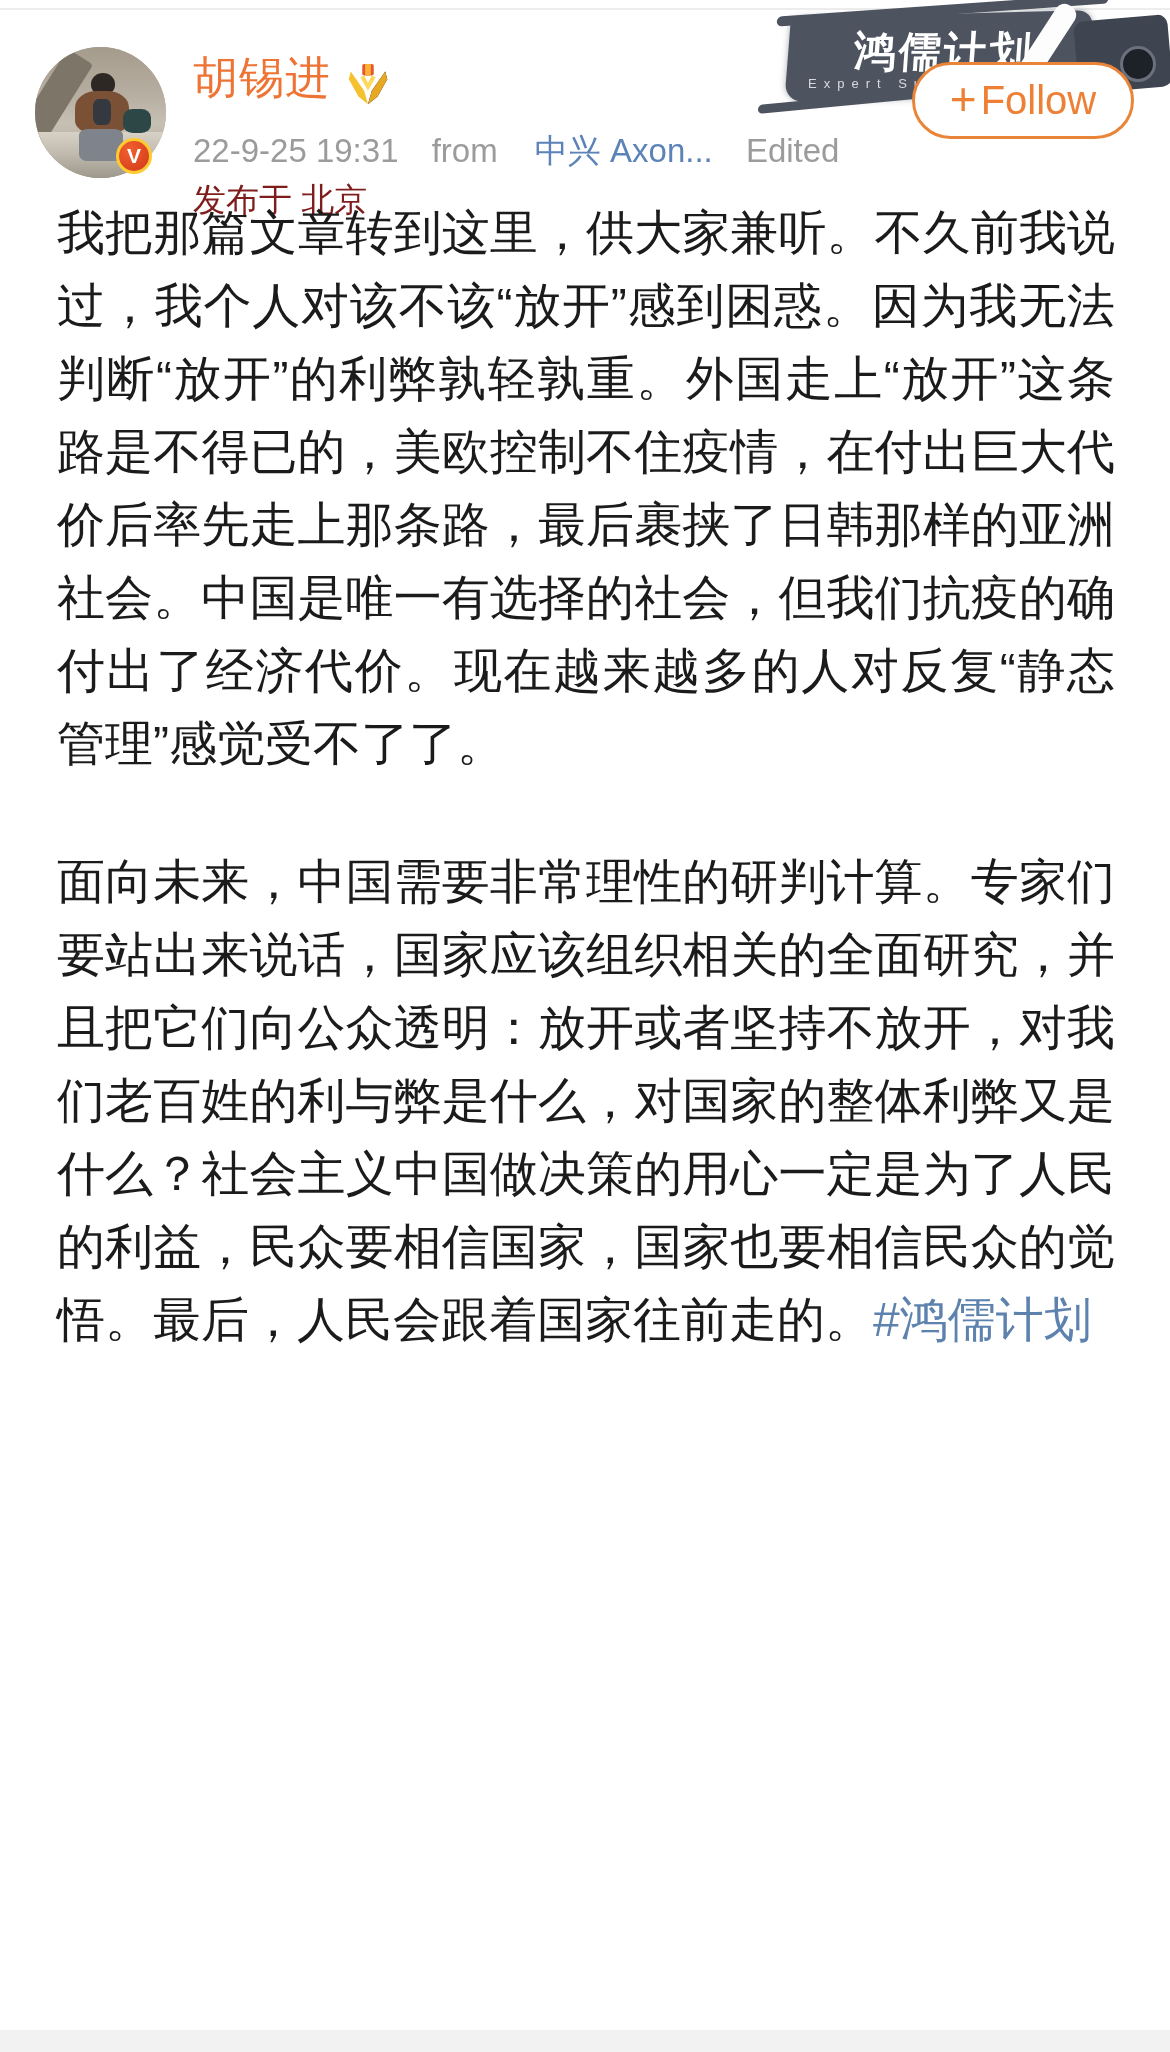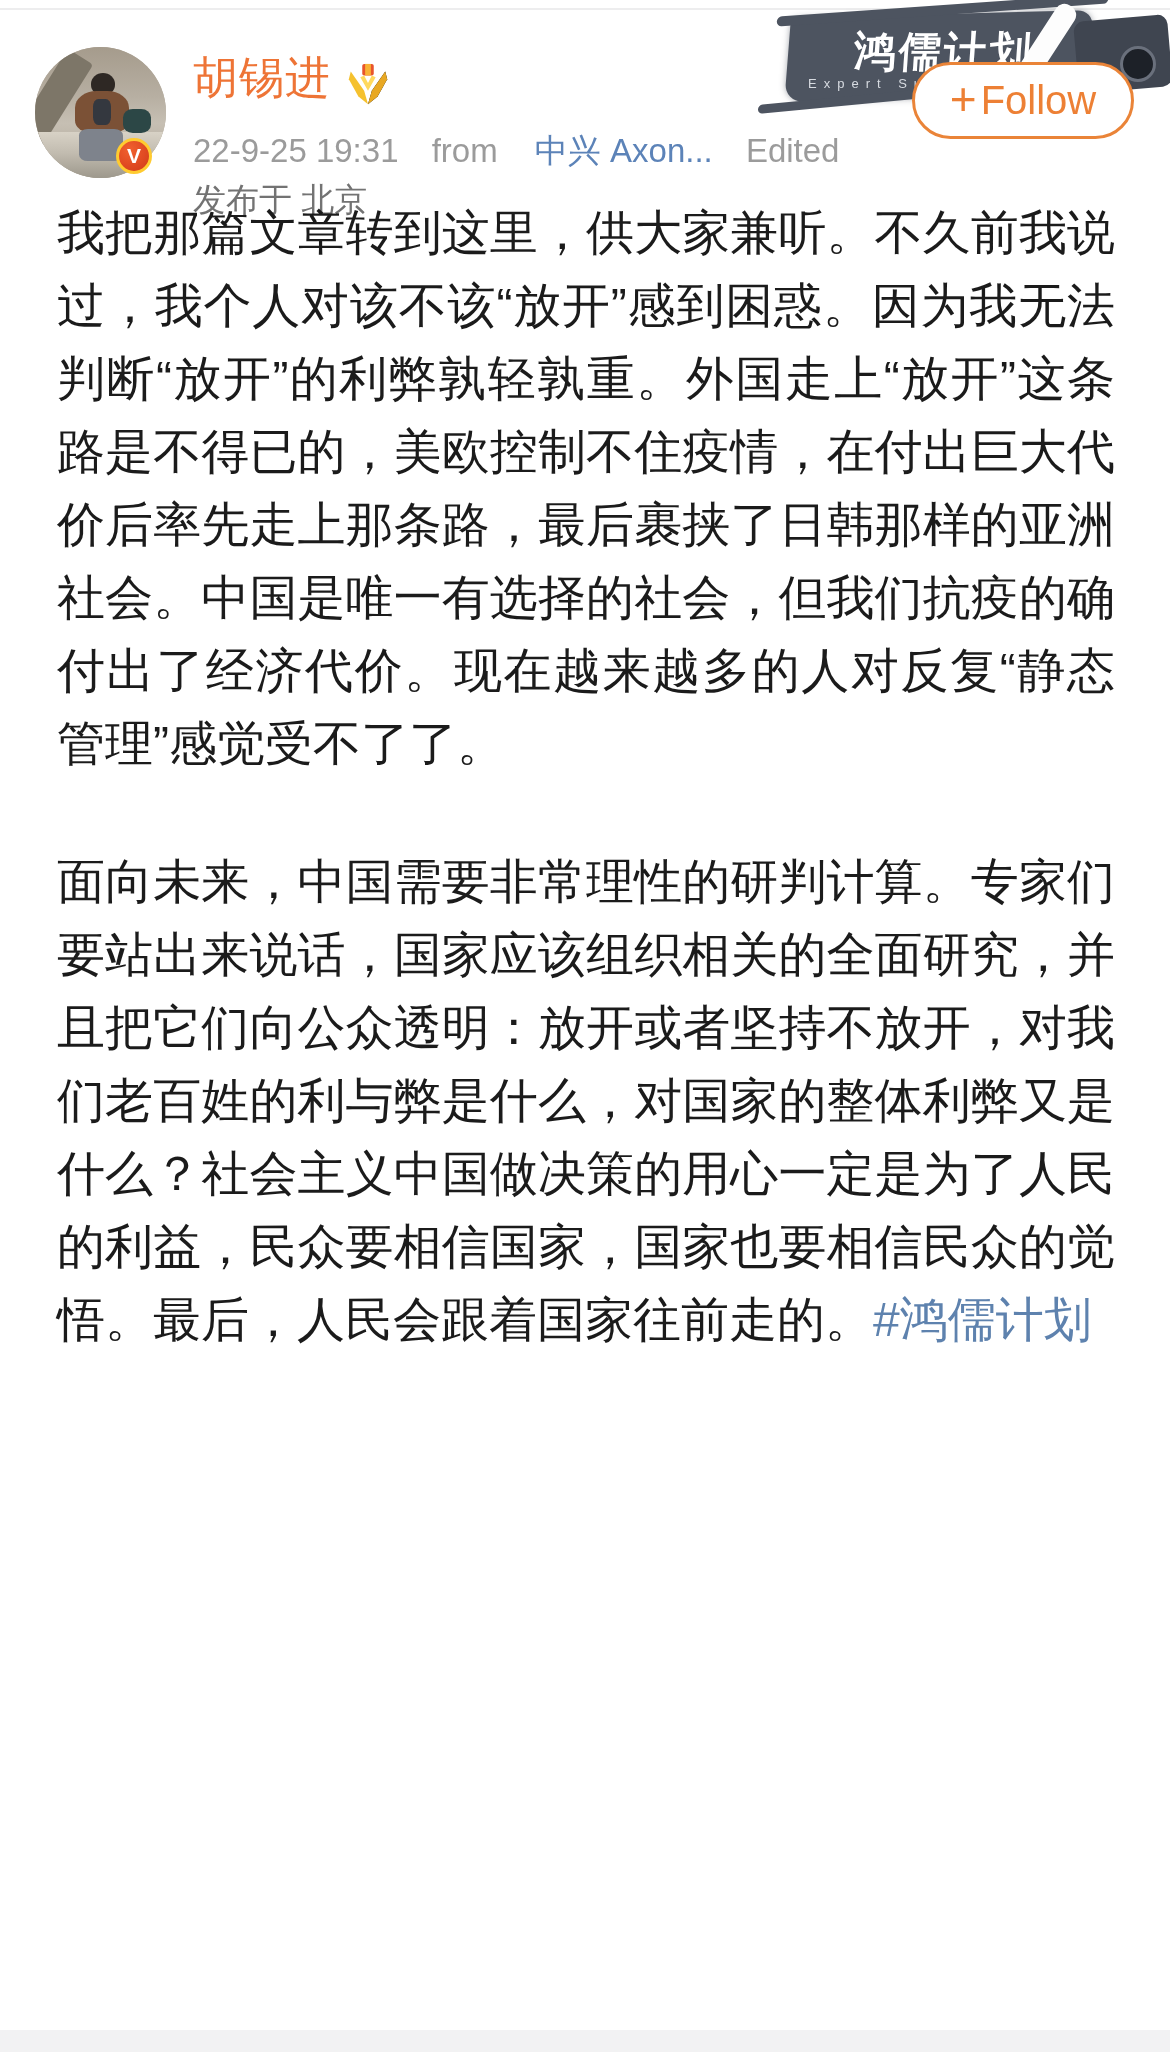--- a/index.html
+++ b/index.html
@@ -33,21 +33,21 @@
     display:flex;align-items:center;justify-content:center;
     color:#fff;font-size:21px;font-weight:700;
   }
   .username-row{position:absolute;left:193px;top:52px;height:56px;display:flex;align-items:flex-end;gap:14px;}
   .username{color:#ee7436;font-size:45px;font-weight:500;letter-spacing:1px;cursor:pointer;}
   .medal{width:46px;height:46px;display:inline-block;}
   .meta-row{position:absolute;left:193px;top:129px;font-size:33px;color:#9b9b9b;white-space:nowrap;}
   .meta-row .src{color:#5c83b8;margin-left:28px;cursor:pointer;}
   .meta-row .from{margin-left:24px;}
   .meta-row .edited{margin-left:24px;}
-  .loc-row{position:absolute;left:193px;top:178px;font-size:33px;color:#737373;}
+  .loc-row{position:absolute;left:193px;top:178px;font-size:33px;color:#7f1d1d;}
 
   
   .watermark{position:absolute;left:788px;top:8px;width:382px;height:100px;z-index:1;}
   .wm-main{
     position:absolute;left:0;top:6px;width:302px;height:84px;background:#4d5460;
     transform:skewX(-6deg) rotate(-1.5deg);border-radius:8px 16px 10px 18px;
     box-shadow:0 0 6px rgba(77,84,96,.5);
   }
   .wm-main:before{content:"";position:absolute;left:-14px;top:-9px;width:330px;height:10px;background:#4d5460;transform:rotate(-2.5deg);border-radius:6px;}
   .wm-main:after{content:"";position:absolute;left:-26px;bottom:-4px;width:210px;height:9px;background:#4d5460;transform:rotate(-4deg);border-radius:6px;}

